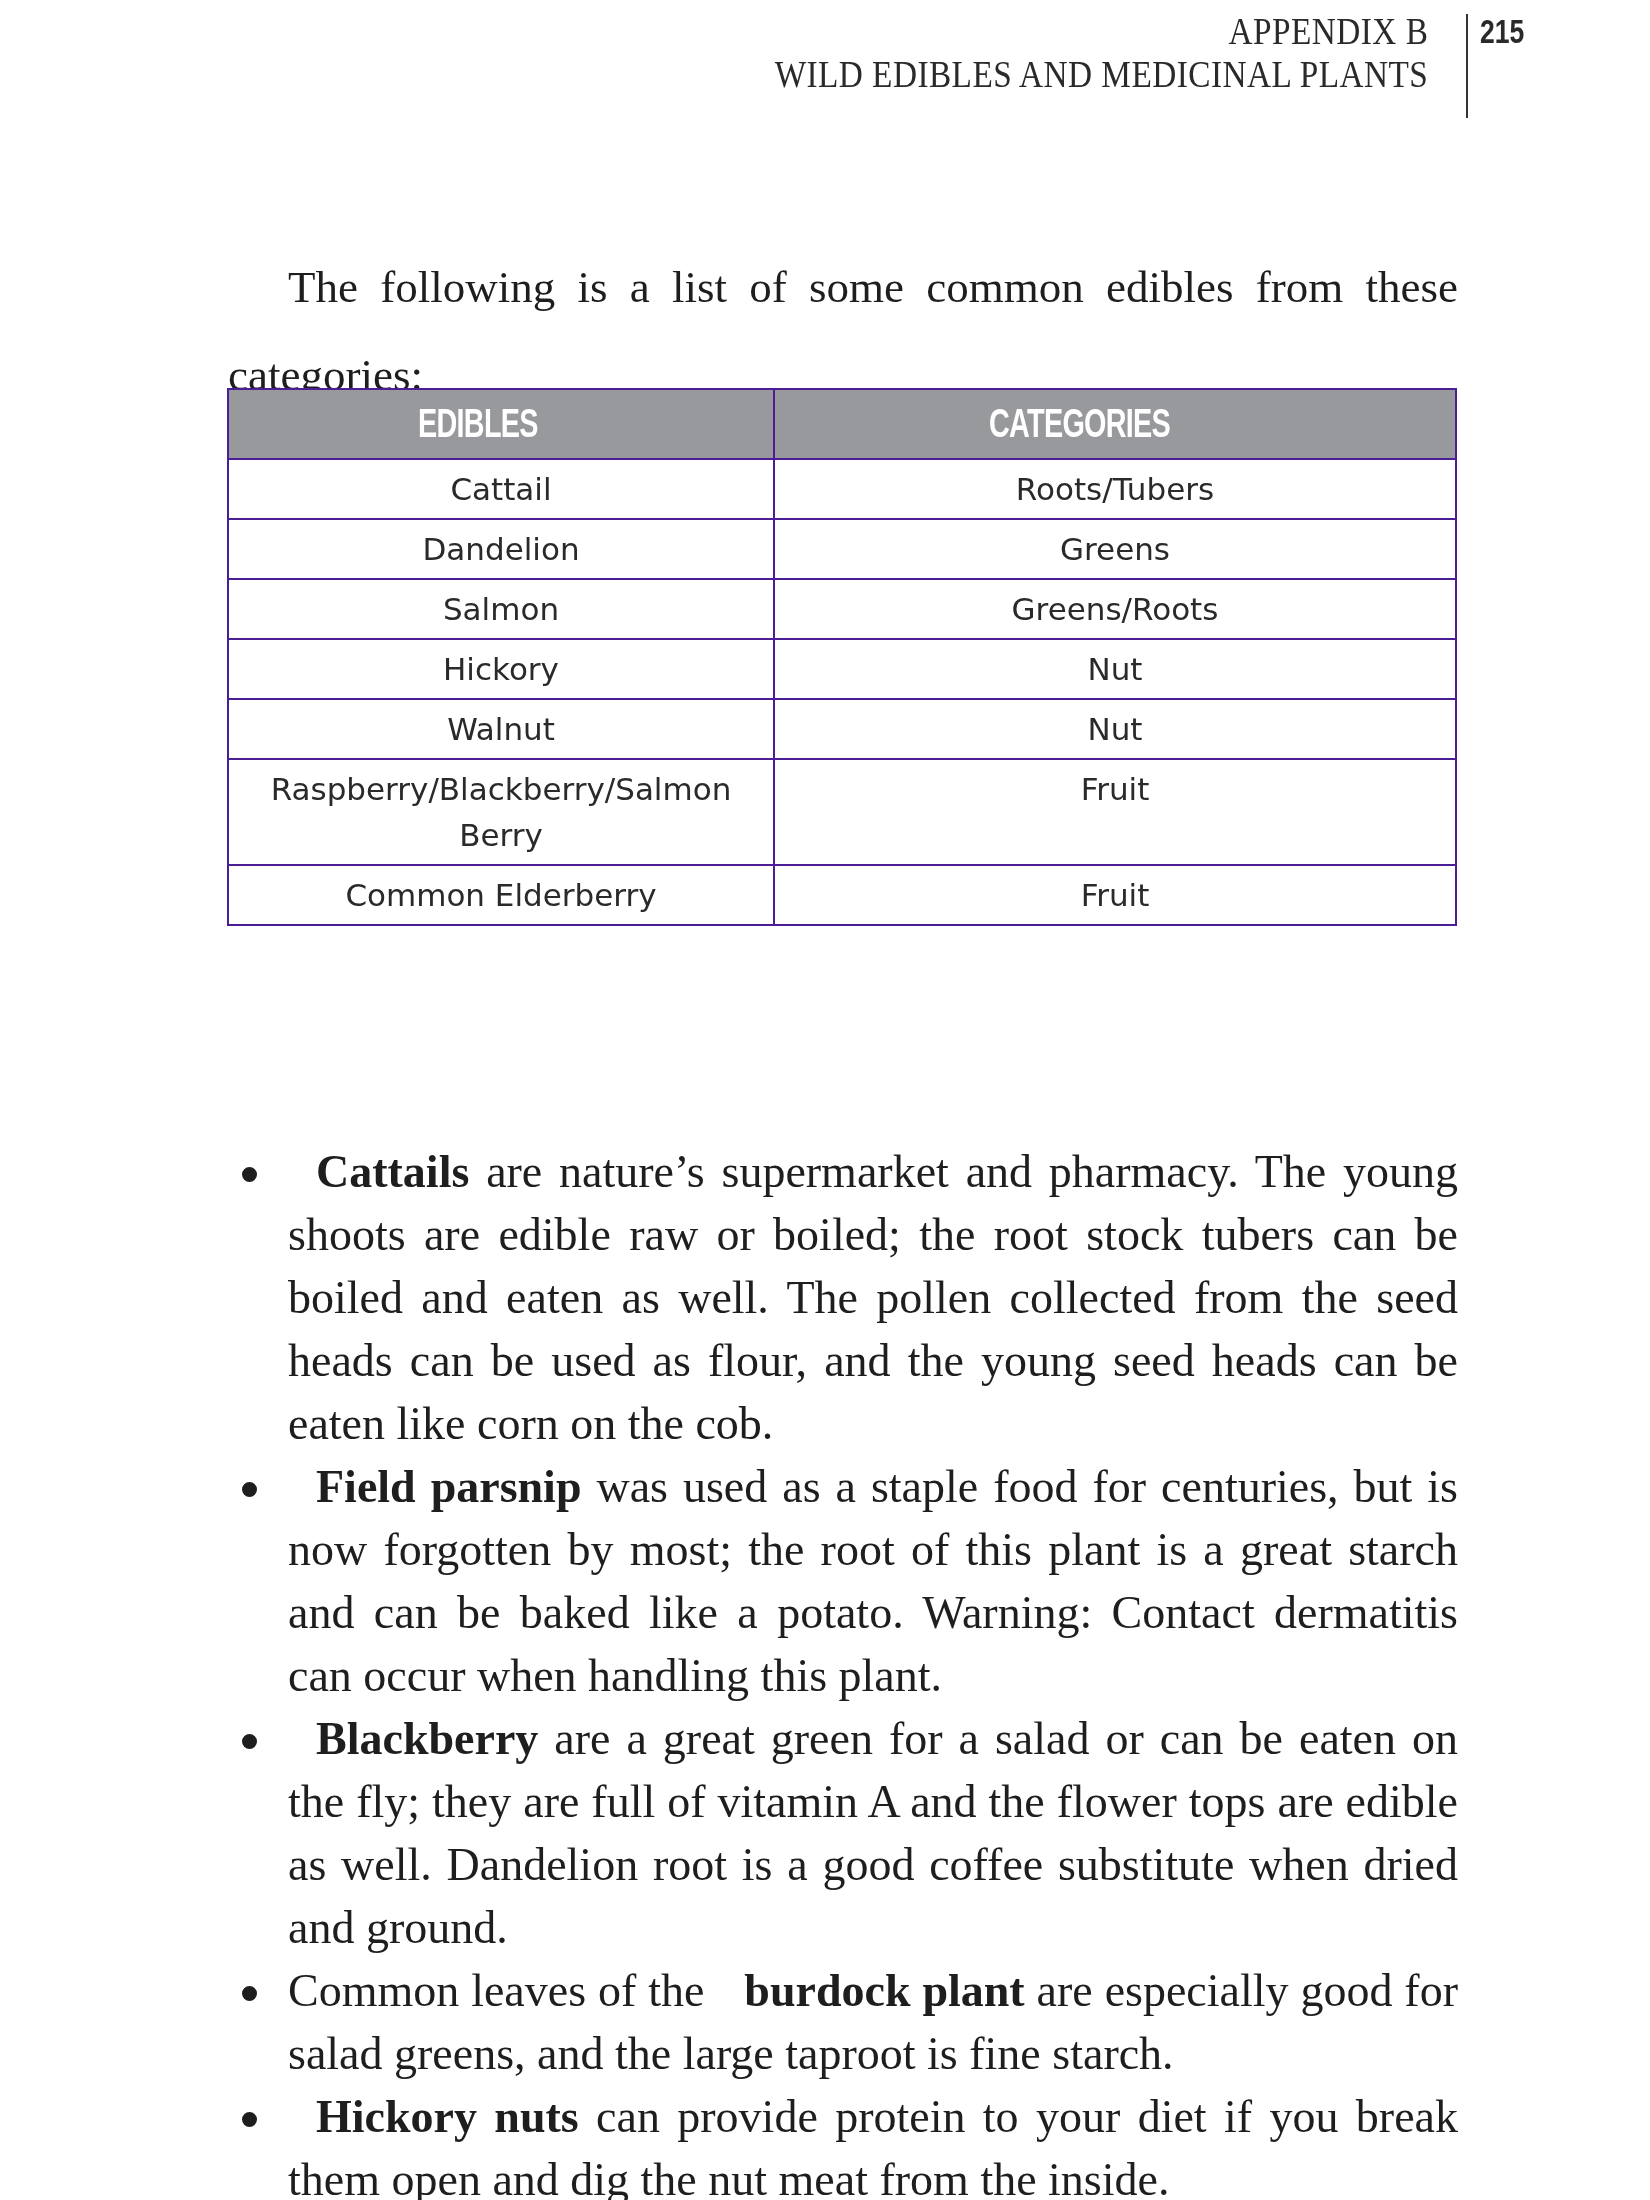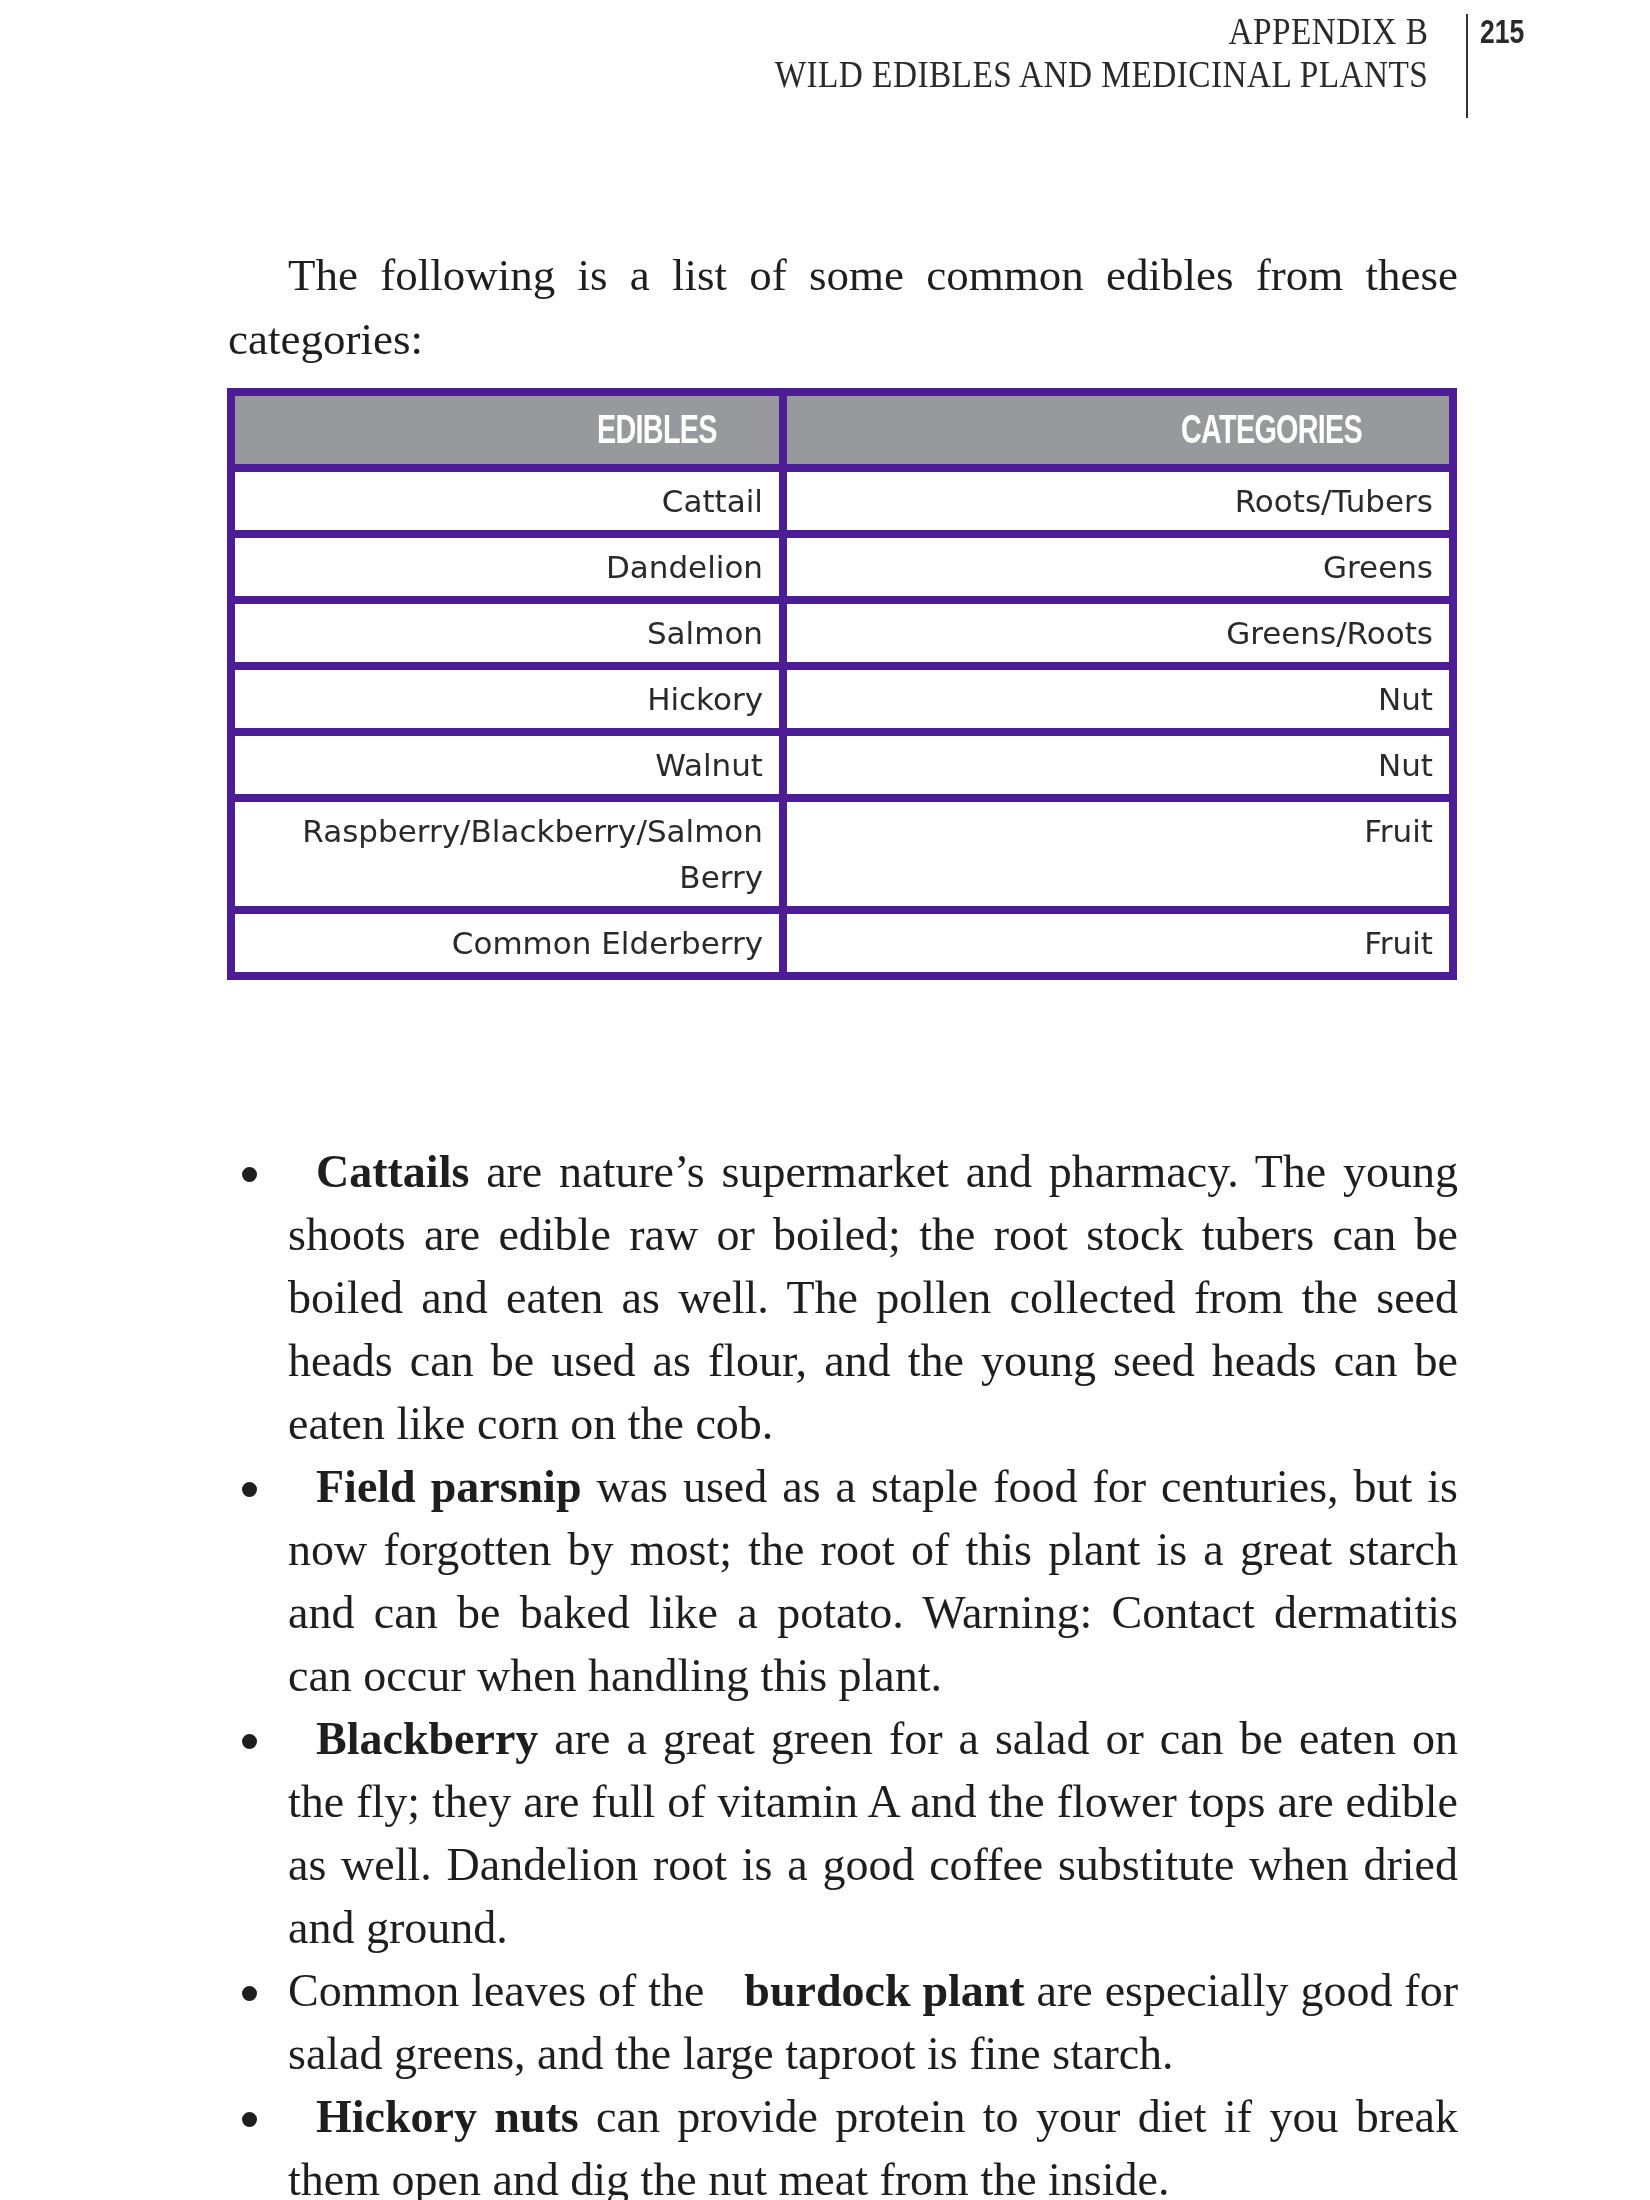--- a/index.html
+++ b/index.html
@@ -18,33 +18,33 @@
   }
   .page-number {
     position: absolute; left: 1480px; top: 12px;
     font-family: "Liberation Sans", "DejaVu Sans", sans-serif; font-weight: bold;
     font-size: 34px; color: #2a2a2a; transform: scaleX(0.78); transform-origin: left top;
   }
 
   .intro {
     position: absolute; left: 228px; top: 198px; width: 1230px;
     font-family: "Liberation Serif", "DejaVu Serif", serif;
-    font-size: 45px; line-height: 64px; text-align: justify; text-align-last: left;
+    font-size: 45px; line-height: 88px; text-align: justify; text-align-last: left;
     color: #1e1e1e;
   }
   .intro .indent { display: inline-block; width: 60px; }
 
   table.edibles {
     position: absolute; left: 227px; top: 388px; width: 1230px;
     border-collapse: collapse;
     font-family: "DejaVu Sans", "Liberation Sans", sans-serif;
     font-size: 31px; color: #2a2a2a;
   }
   table.edibles th, table.edibles td {
-    border: 8px solid #4c1d95; text-align: right; vertical-align: top;
+    border: 2px solid #4c1d95; text-align: center; vertical-align: top;
     padding: 10px 16px 10px 16px; line-height: 46px;
   }
   table.edibles th {
     background: #98999c; color: #ffffff;
     font-family: "Liberation Sans", "DejaVu Sans", sans-serif; font-weight: bold;
     font-size: 40px; height: 50px; padding-top: 10px; padding-bottom: 8px;
     letter-spacing: -1px;
   }
   table.edibles th span { display: inline-block; transform: scaleX(0.72); transform-origin: left center; }
   table.edibles td.c1 { width: 512px; }

